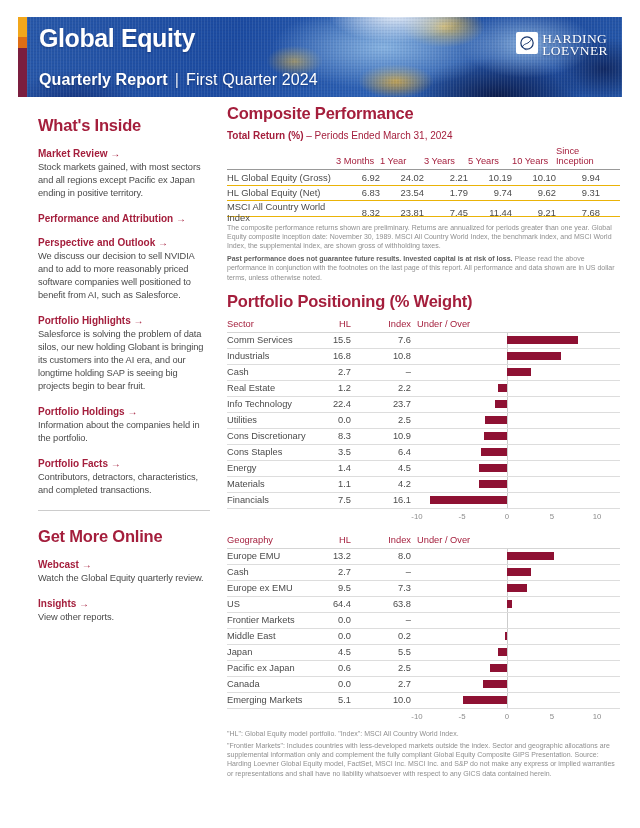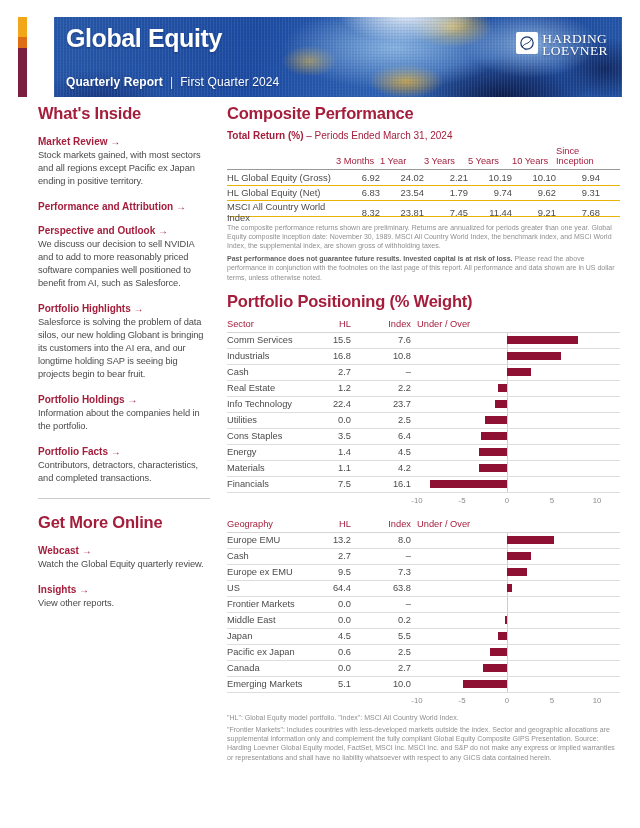--- a/index.html
+++ b/index.html
@@ -4,21 +4,21 @@
 <style>
   :root{
     --c-accent:#A41E3C; --c-bar:#8E1133; --c-text:#4B4B4B; --c-fine:#8F8F8F;
     --c-navy:#17356B;
   }
   *{margin:0;padding:0;box-sizing:border-box;}
   html,body{background:#e8e8e8;}
   .page{position:relative;width:640px;height:828px;background:#fff;overflow:hidden;
         font-family:"Liberation Sans","DejaVu Sans",sans-serif;color:var(--c-text);}
   
-  .banner{position:absolute;left:18px;top:17px;width:604px;height:80px;display:flex;gap:27px;}
+  .banner{position:absolute;left:18px;top:17px;width:604px;height:80px;display:flex;}
   .strip{width:9px;display:flex;flex-direction:column;flex:none;}
   .strip .s1{height:20px;background:#F2A71B;}
   .strip .s2{height:11px;background:#DE6E15;}
   .strip .s3{flex:1;background:#7B1E3F;}
   .banner-art{flex:1;position:relative;overflow:hidden;
     background:
       radial-gradient(ellipse 95px 42px at 62% -6%, rgba(255,255,255,.95), rgba(225,238,250,.4) 48%, rgba(255,255,255,0) 72%),
       radial-gradient(ellipse 160px 60px at 60% 38%, rgba(150,192,232,.85), rgba(150,192,232,0) 70%),
       radial-gradient(ellipse 66px 34px at 70% 12%, rgba(238,182,48,.9), rgba(238,182,48,0) 62%),
       radial-gradient(ellipse 58px 26px at 62% 80%, rgba(224,165,38,.85), rgba(224,165,38,0) 65%),
@@ -27,33 +27,33 @@
       radial-gradient(ellipse 120px 55px at 79% 100%, rgba(10,24,68,.95), rgba(10,24,68,0) 72%),
       radial-gradient(ellipse 70px 45px at 97% 65%, rgba(13,32,85,.85), rgba(13,32,85,0) 70%),
       radial-gradient(ellipse 90px 50px at 8% 110%, rgba(16,40,110,.8), rgba(16,40,110,0) 70%),
       linear-gradient(100deg,#2757a8,#1b4aa0 35%,#2e62b4 60%,#1d4a9d 85%,#2456a8);
   }
   .banner-art::after{content:"";position:absolute;inset:0;opacity:.22;pointer-events:none;
     background:repeating-linear-gradient(90deg,rgba(255,255,255,.35) 0 1px,transparent 1px 3px),
                repeating-linear-gradient(0deg,rgba(20,40,90,.3) 0 1px,transparent 1px 3px);}
   .banner-inner{position:absolute;inset:0;padding:9px 14px 8px 12px;display:flex;flex-direction:column;justify-content:space-between;z-index:2;}
   .banner-title{color:#fff;font-size:25px;font-weight:bold;letter-spacing:-.4px;line-height:1;text-shadow:0 1px 2px rgba(10,30,80,.45);}
-  .banner-sub{color:#fff;font-size:12px;letter-spacing:.1px;text-shadow:0 1px 2px rgba(10,30,80,.5);}
+  .banner-sub{color:#fff;font-size:16px;letter-spacing:.1px;text-shadow:0 1px 2px rgba(10,30,80,.5);}
   .banner-sub b{font-weight:bold;}
   .banner-sub .sep{opacity:.85;font-weight:300;padding:0 7px;}
   .hl-logo{position:absolute;right:14px;top:15px;display:flex;align-items:flex-start;gap:4px;z-index:3;}
   .logo-box{width:22px;height:22px;background:#fff;border-radius:2px;display:flex;align-items:center;justify-content:center;flex:none;}
   .logo-word{color:#fff;font-family:"Liberation Serif","DejaVu Serif",serif;font-size:13.5px;line-height:11.5px;letter-spacing:.4px;padding-top:1px;text-shadow:0 1px 2px rgba(10,30,80,.5);}
   
   .content{position:absolute;left:38px;top:100px;width:582px;display:flex;gap:17px;}
   .sidebar{width:172px;flex:none;}
   .main{flex:1;min-width:0;}
   .h-red{color:var(--c-accent);font-size:16.5px;font-weight:bold;letter-spacing:-.2px;}
   
-  .sidebar .h-red{margin:4px 0 13px;}
+  .sidebar .h-red{margin:16px 0 13px;}
   .sb-item{margin-bottom:13px;}
   .sb-link{color:var(--c-accent);font-size:10px;font-weight:bold;margin-bottom:2px;cursor:pointer;}
   .sb-arrow{font-weight:normal;}
   .sb-body{font-size:9.3px;line-height:13px;letter-spacing:-.1px;color:var(--c-text);}
   .sb-divider{border:none;border-top:1px solid #ccc;margin:9px 0 14px;}
   
   .main .h-red{margin:4px 0 7px;}
   .perf-sub{font-size:10px;color:var(--c-accent);margin-bottom:5px;}
   .perf-sub b{font-weight:bold;}
   .ptable{width:100%;}
@@ -271,20 +271,29 @@
           <div class="pos-row">
             <div class="pos-label">Utilities</div>
             <div class="pos-num">0.0</div>
             <div class="pos-num pos-idx">2.5</div>
             <div class="pos-chart">
               <div class="zero"></div>
               <div class="bar" style="width: 22.5px; background: var(--c-bar); right: 50%;"></div>
             </div>
           </div>
           <div class="pos-row">
+            <div class="pos-label">Cons Discretionary</div>
+            <div class="pos-num">8.3</div>
+            <div class="pos-num pos-idx">10.9</div>
+            <div class="pos-chart">
+              <div class="zero"></div>
+              <div class="bar" style="width: 23.4px; background: var(--c-bar); right: 50%;"></div>
+            </div>
+          </div>
+          <div class="pos-row">
             <div class="pos-label">Cons Staples</div>
             <div class="pos-num">3.5</div>
             <div class="pos-num pos-idx">6.4</div>
             <div class="pos-chart">
               <div class="zero"></div>
               <div class="bar" style="width: 26.1px; background: var(--c-bar); right: 50%;"></div>
             </div>
           </div>
           <div class="pos-row">
             <div class="pos-label">Energy</div>

